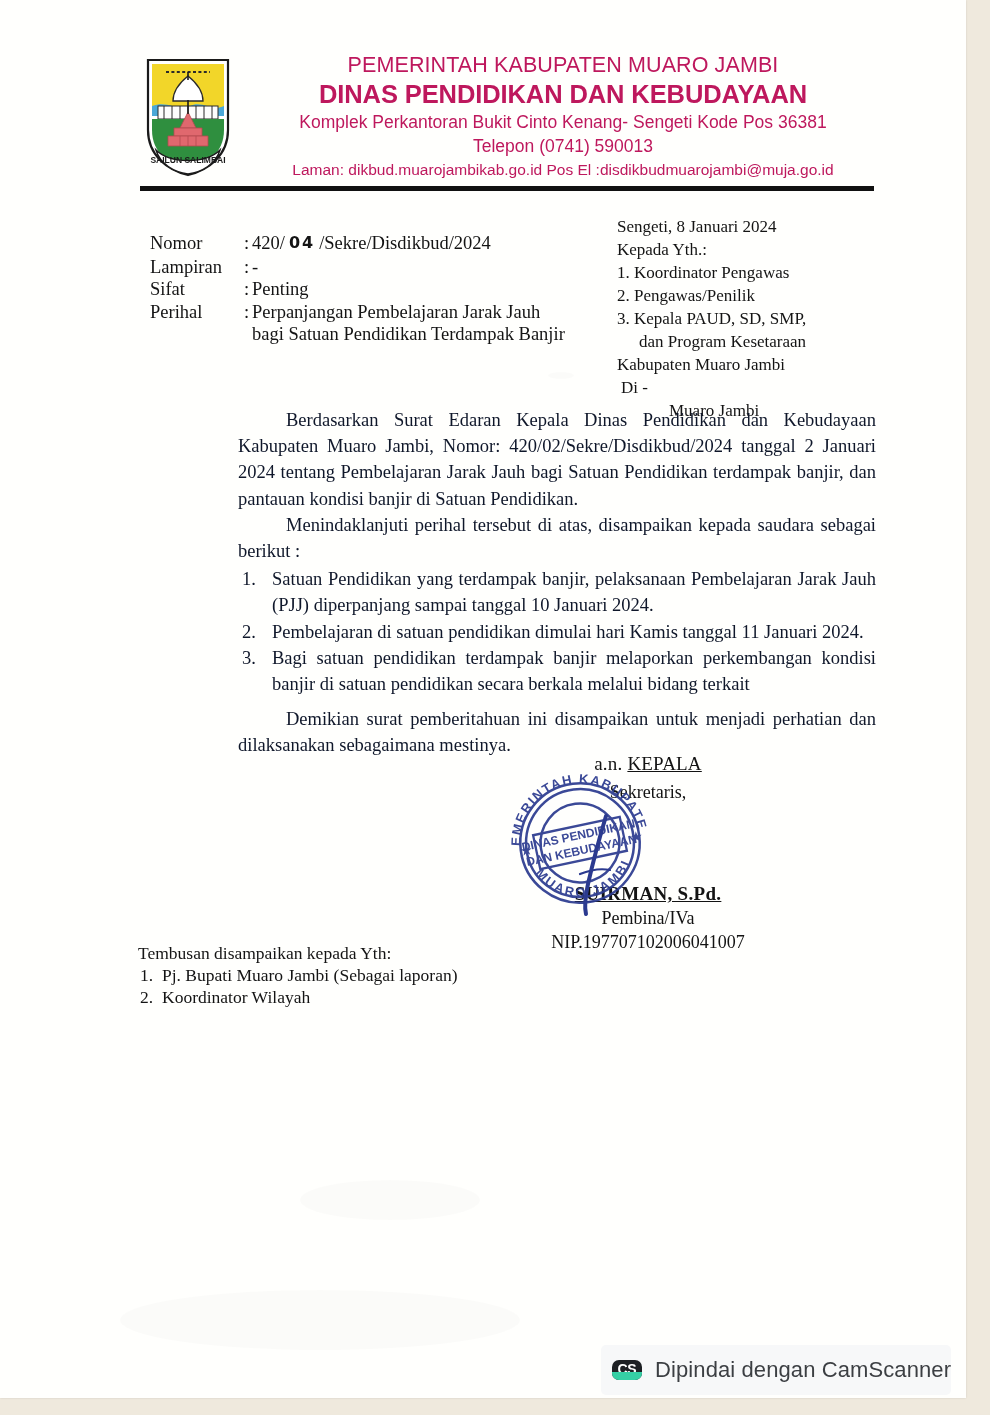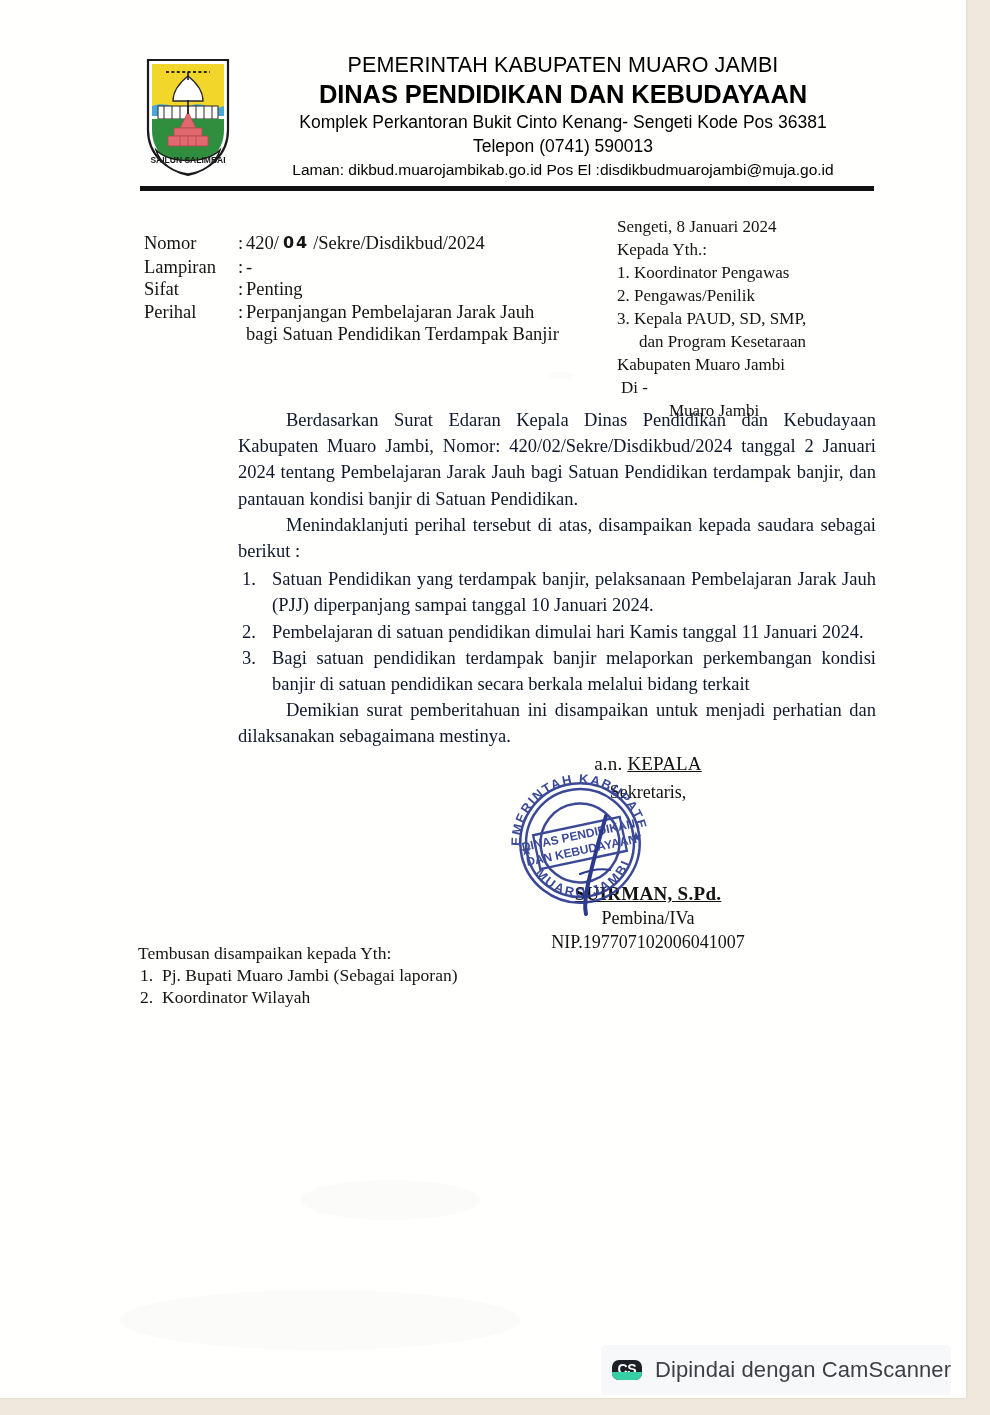--- a/index.html
+++ b/index.html
@@ -36,21 +36,21 @@
     left: 4px; top: 4px;
     width: 92px; height: 122px;
   }
 
   #header-text {
     position: absolute;
     left: 110px; top: 0;
     width: 630px;
     text-align: center;
     font-family: "Liberation Sans", sans-serif;
-    color: #000000;
+    color: #be185d;
   }
   .hl1 {
     font-size: 21.5px;
     letter-spacing: .1px;
     line-height: 27px;
     white-space: nowrap;
   }
   .hl2 {
     font-size: 25.5px;
     font-weight: bold;
@@ -77,21 +77,21 @@
   #header-rule {
     position: absolute;
     left: 140px; top: 186px;
     width: 734px; height: 5px;
     background: #111;
   }
 
   
   #meta-left {
     position: absolute;
-    left: 144px; top: 232px;
+    left: 150px; top: 232px;
     font-size: 18.5px;
     line-height: 22.5px;
     color: #141414;
   }
   .meta-row { display: flex; white-space: nowrap; }
   .meta-label { width: 94px; flex: 0 0 94px; }
   .meta-colon { width: 8px; flex: 0 0 8px; }
   .meta-val { white-space: nowrap; }
   .meta-cont { padding-left: 102px; white-space: nowrap; }
 
@@ -138,21 +138,21 @@
     position: relative;
     padding-left: 34px;
     text-align: justify;
     margin-bottom: 0;
   }
   ol.numlist li .num {
     position: absolute;
     left: 4px; top: 0;
     width: 24px;
   }
-  .closing { }
+  .closing { margin-top: 9px; }
 
   
   #sign-block {
     position: absolute;
     left: 498px; top: 752px;
     width: 300px;
     text-align: center;
     font-size: 18.5px;
     line-height: 24px;
     color: #131313;

